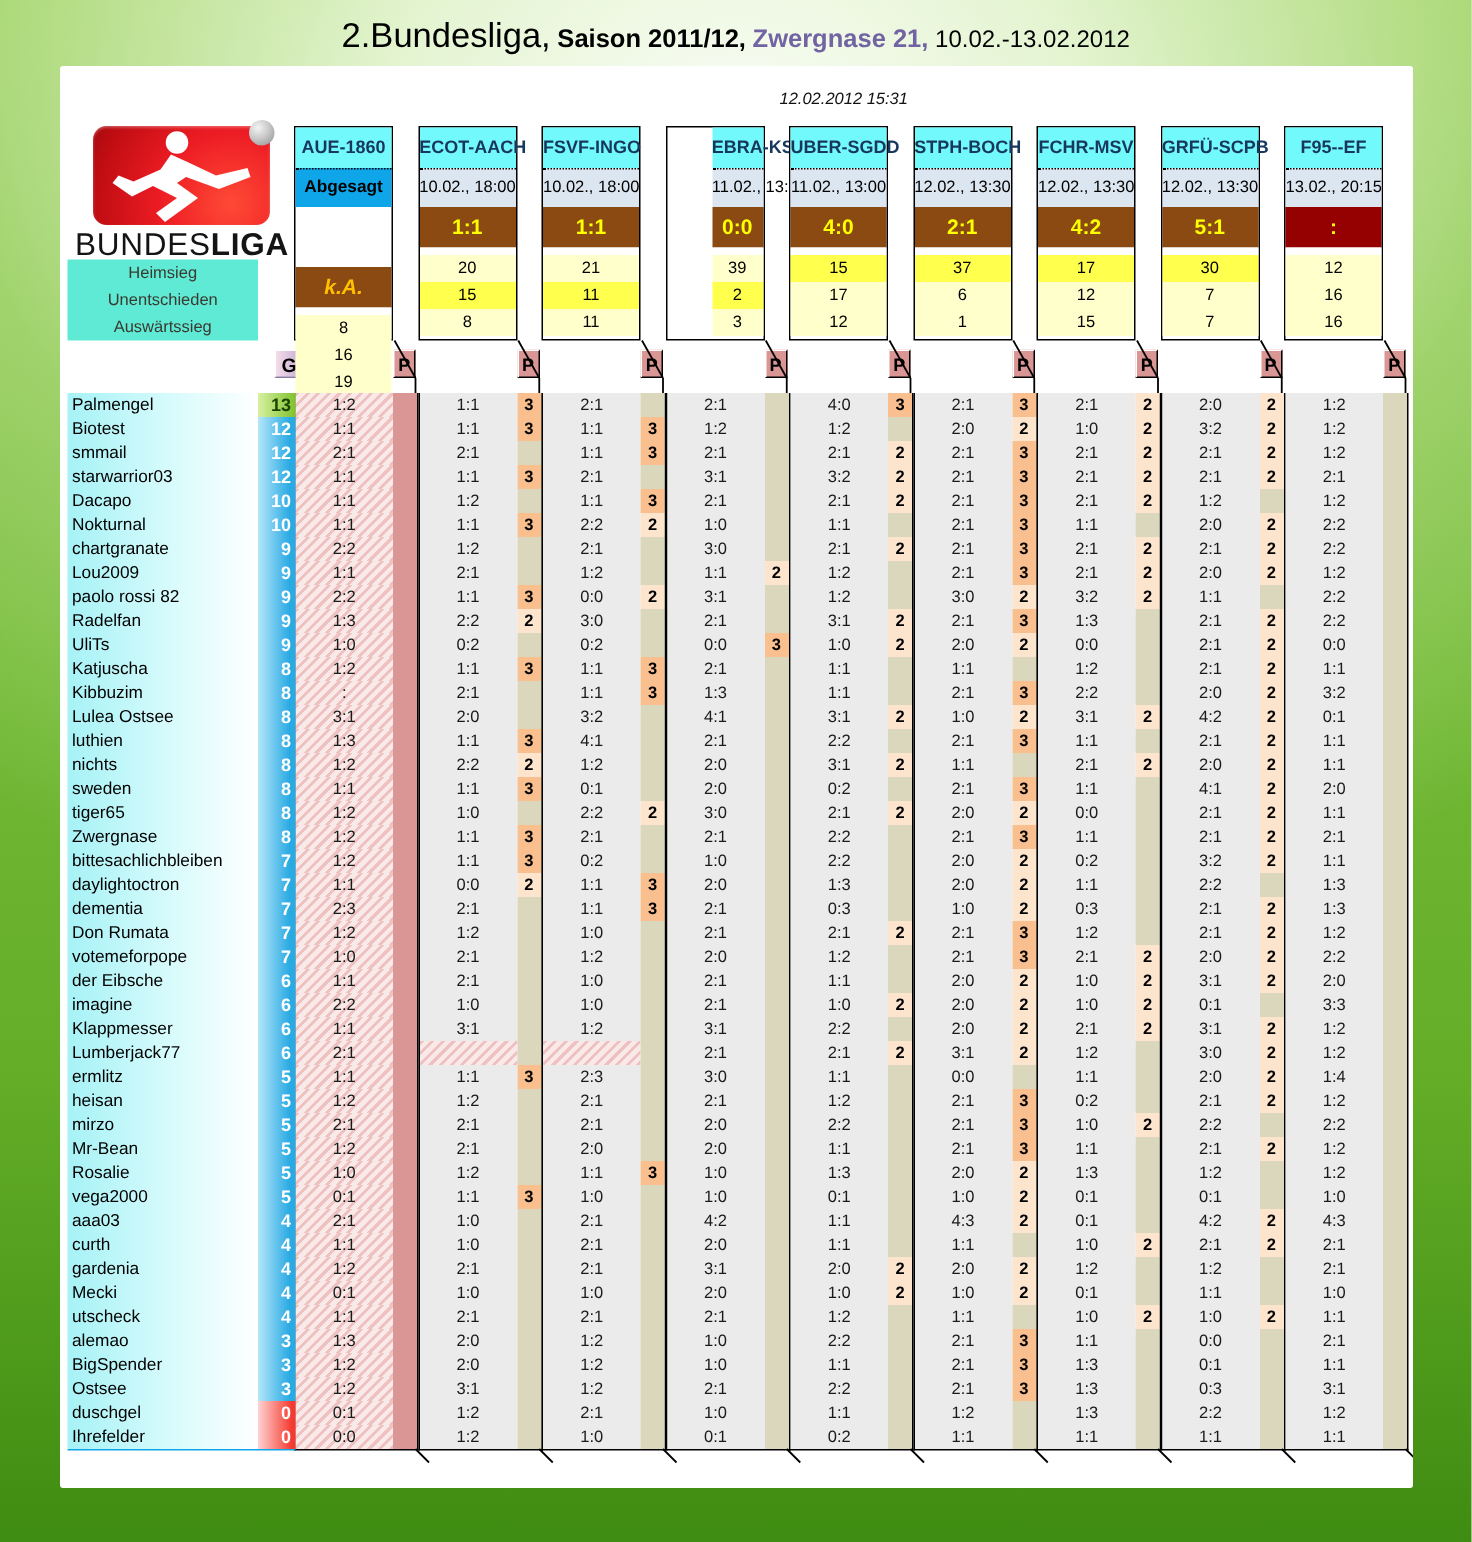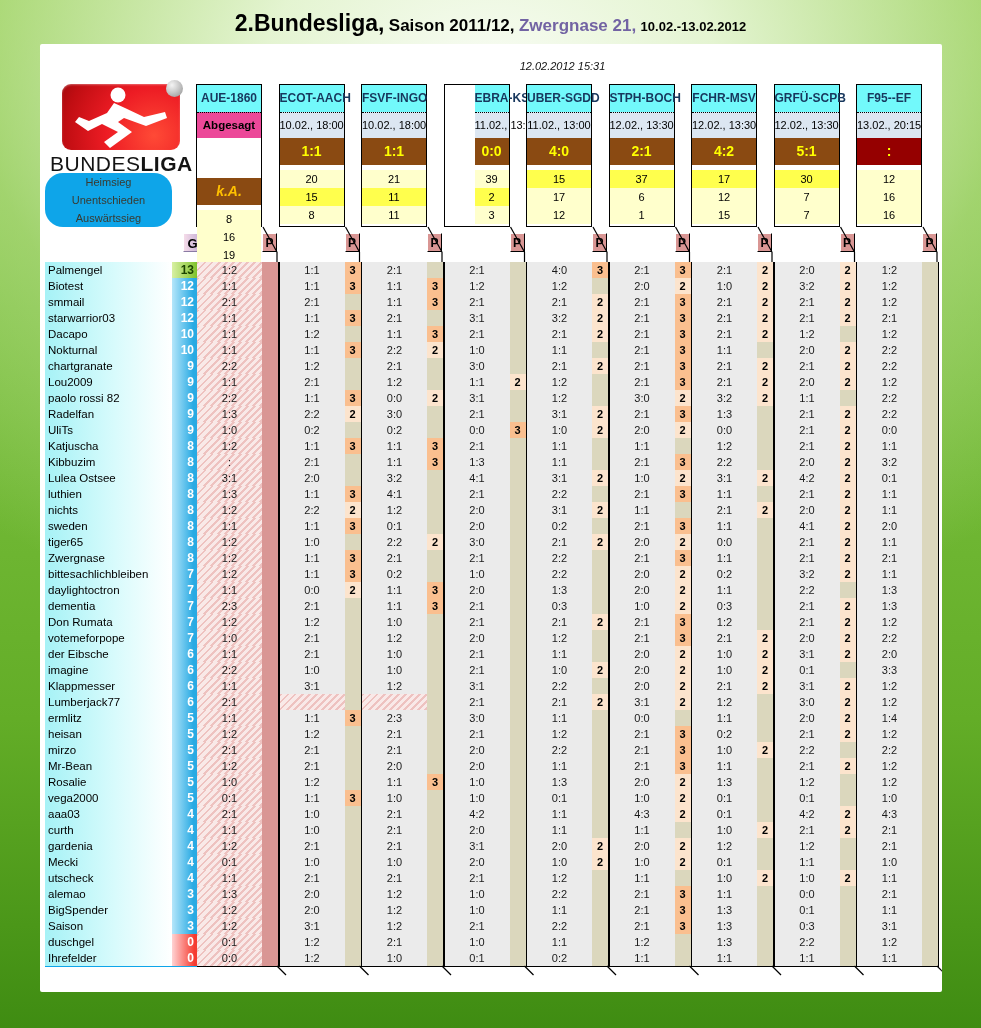--- a/index.html
+++ b/index.html
@@ -11,24 +11,24 @@
       linear-gradient(180deg,#9ed45f 0%, #7cc140 30%, #63ad27 70%, #3f8c12 100%);
   }
   .panel{
     position:absolute;left:40px;top:44px;width:902px;height:948px;
     background:#ffffff;border-radius:2px;
   }
   .title-row{
     position:absolute;left:0;top:10px;width:981px;text-align:center;
     white-space:nowrap;color:#000;
   }
-  .t-league{font-size:23px;font-weight:bold;}
+  .t-league{font-size:23px;font-weight:normal;}
   .t-season{font-size:17px;font-weight:bold;}
   .t-matchday{font-size:17px;font-weight:bold;color:#7263a3;}
-  .t-dates{font-size:13px;font-weight:bold;}
+  .t-dates{font-size:16px;font-weight:normal;}
   .timestamp{
     position:absolute;left:0;top:60px;width:981px;text-align:center;
     transform:translateX(72px);font-size:11px;font-style:italic;color:#111;
   }
   .board{position:absolute;left:40px;top:80px;width:902px;height:912px;}
 
   
   .logo-box{
     position:absolute;left:22px;top:4px;width:118px;height:66px;border-radius:9px;
     background:radial-gradient(circle at 78% 78%, #ff4a36 0%, #ed1c24 45%, #c00d12 85%, #a50a0e 100%);
@@ -37,29 +37,29 @@
   .logo-ball{
     position:absolute;right:-3px;top:-4px;width:17px;height:17px;border-radius:50%;
     background:radial-gradient(circle at 35% 30%, #f4f4f4 0%, #c9c9c9 45%, #8d8d8d 100%);
   }
   .logo-text{position:absolute;left:10px;top:72px;width:142px;text-align:center;
     font-size:21px;color:#141414;letter-spacing:.5px;white-space:nowrap;}
   .logo-text .bold{font-weight:bold;}
 
   
   .stats-labels{
-    position:absolute;left:5px;top:93px;width:127px;height:54px;background:#0ea5e9;border-radius:18px;
+    position:absolute;left:5px;top:93px;width:127px;height:54px;background:#5eead4;
   }
   .stats-labels div{height:18px;line-height:18px;text-align:center;font-size:11px;color:#3a3a30;}
 
   
   .mhead{position:absolute;top:4px;width:66px;height:143px;border:1px solid #000;background:#fff;box-sizing:border-box;}
   .mh-team{height:27px;line-height:27px;background:#72f9fb;color:#17375d;font-weight:bold;font-size:12px;text-align:center;white-space:nowrap;}
   .mh-date{height:25px;line-height:25px;border-top:1px dotted #000;background:#dce6f1;font-size:11px;text-align:center;color:#000;white-space:nowrap;}
-  .mh-date.cancelled{background:#ec4899;font-weight:bold;font-size:11.5px;}
+  .mh-date.cancelled{background:#0ea5e9;font-weight:bold;font-size:11.5px;}
   .mh-result{height:27px;line-height:27px;background:#8a4a12;color:#ffff00;font-weight:bold;font-size:14px;text-align:center;}
   .mh-result.pending{background:#950000;}
   .mh-result.cancelled{color:#ffc000;font-style:italic;margin-top:40px;}
   .mh-gap{height:5px;background:#fff;}
   .mh-stat{height:18px;line-height:18px;background:#ffffcc;font-size:11px;text-align:center;color:#000;}
   .mh-stat.hl{background:#ffff4d;}
 
   .gp-head{
     position:absolute;left:143px;top:153px;width:28px;height:19px;line-height:19px;
     text-align:center;font-weight:bold;font-size:13px;color:#000;
@@ -1859,21 +1859,21 @@
       <div class="nrow">Mr-Bean</div>
       <div class="nrow">Rosalie</div>
       <div class="nrow">vega2000</div>
       <div class="nrow">aaa03</div>
       <div class="nrow">curth</div>
       <div class="nrow">gardenia</div>
       <div class="nrow">Mecki</div>
       <div class="nrow">utscheck</div>
       <div class="nrow">alemao</div>
       <div class="nrow">BigSpender</div>
-      <div class="nrow">Saison</div>
+      <div class="nrow">Ostsee</div>
       <div class="nrow">duschgel</div>
       <div class="nrow">Ihrefelder</div>
     </div>
   <div class="gpcol" id="gp-col">
       <div class="gprow leader">13</div>
       <div class="gprow mid">12</div>
       <div class="gprow mid">12</div>
       <div class="gprow mid">12</div>
       <div class="gprow mid">10</div>
       <div class="gprow mid">10</div>

